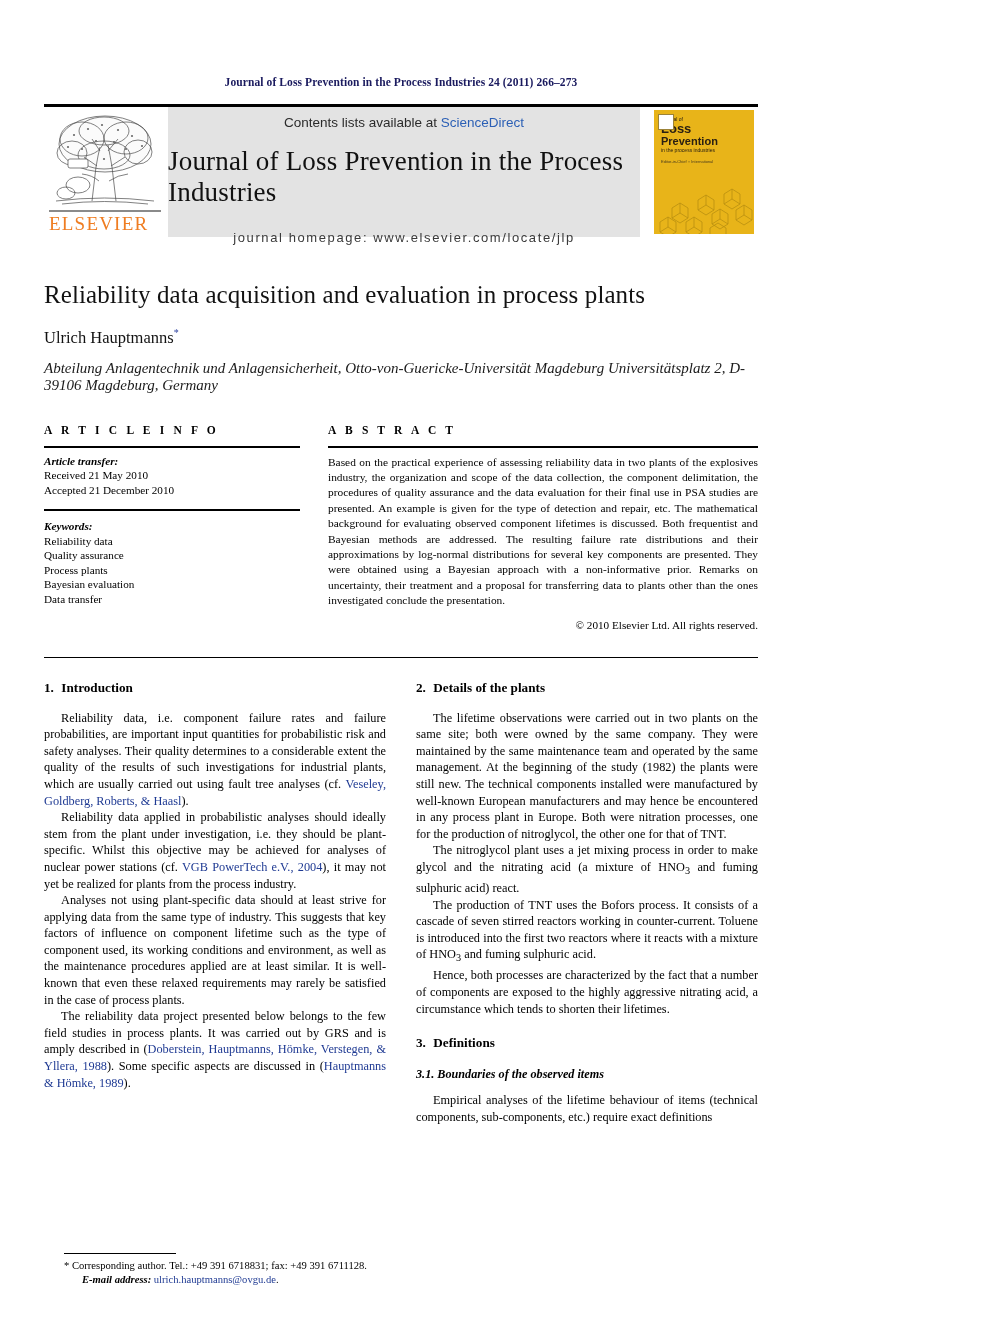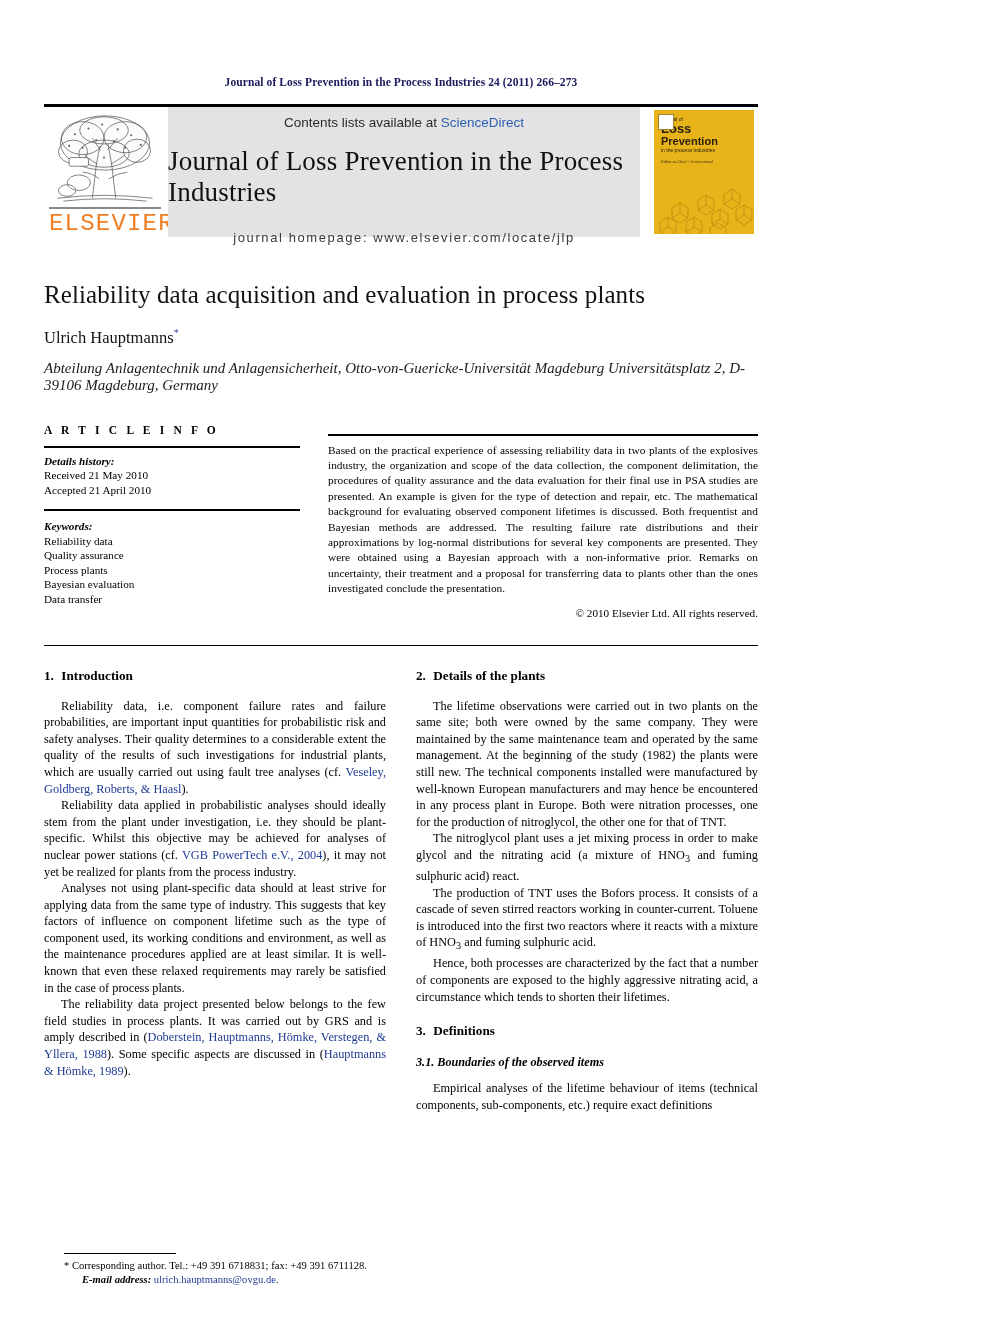--- a/index.html
+++ b/index.html
@@ -46,22 +46,22 @@
     flex: 0 0 122px;
     display: flex;
     flex-direction: column;
     align-items: center;
     justify-content: flex-start;
     padding-top: 4px;
     box-sizing: border-box;
   }
   .tree-svg { display:block; }
   .elsevier-word {
-    font-family: Liberation Mono, monospace;
-    font-size: 24px;
+    font-family: Liberation Serif, serif;
+    font-size: 19px;
     letter-spacing: 1.2px;
     color: #ef7d22;
     border-top: 2px solid #8a8a8a;
     padding-top: 1px;
     margin-top: 1px;
     width: 112px;
   }
   .masthead-center {
     flex: 1 1 auto;
     background: #e3e3e3;
@@ -329,35 +329,36 @@
     </div>
     <div class="affiliation">Abteilung Anlagentechnik und Anlagensicherheit, Otto-von-Guericke-Universität Magdeburg Universitätsplatz 2, D-39106 Magdeburg, Germany</div>
   </div>
 
   <div class="info-abstract">
 
     <div class="col-info">
       <div class="sec-head">A R T I C L E   I N F O</div>
       <div class="rule"></div>
       <div class="info-body">
-        <div class="info-label">Details history:</div>
+        <div class="info-label">Article transfer:</div>
         <div>Received 21 May 2010</div>
-        <div>Accepted 21 April 2010</div>
+        <div>Accepted 21 December 2010</div>
       </div>
       <div class="kw-block info-body">
         <div class="info-label">Keywords:</div>
         <div>Reliability data</div>
         <div>Quality assurance</div>
         <div>Process plants</div>
         <div>Bayesian evaluation</div>
         <div>Data transfer</div>
       </div>
     </div>
 
     <div class="col-abstract">
+      <div class="sec-head">A B S T R A C T</div>
       <div class="rule"></div>
       <div class="abstract-body">Based on the practical experience of assessing reliability data in two plants of the explosives industry, the organization and scope of the data collection, the component delimitation, the procedures of quality assurance and the data evaluation for their final use in PSA studies are presented. An example is given for the type of detection and repair, etc. The mathematical background for evaluating observed component lifetimes is discussed. Both frequentist and Bayesian methods are addressed. The resulting failure rate distributions and their approximations by log-normal distributions for several key components are presented. They were obtained using a Bayesian approach with a non-informative prior. Remarks on uncertainty, their treatment and a proposal for transferring data to plants other than the ones investigated conclude the presentation.</div>
       <div class="copyright-line">© 2010 Elsevier Ltd. All rights reserved.</div>
     </div>
   </div>
 
   <div class="divider"></div>
 
   <div class="main-cols">
 

